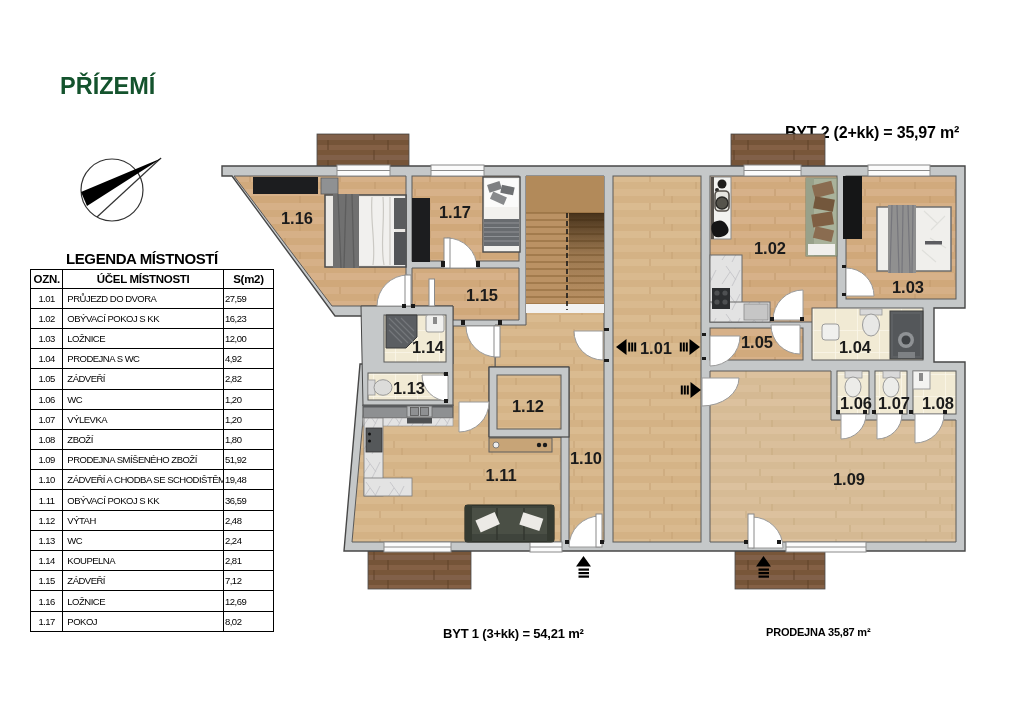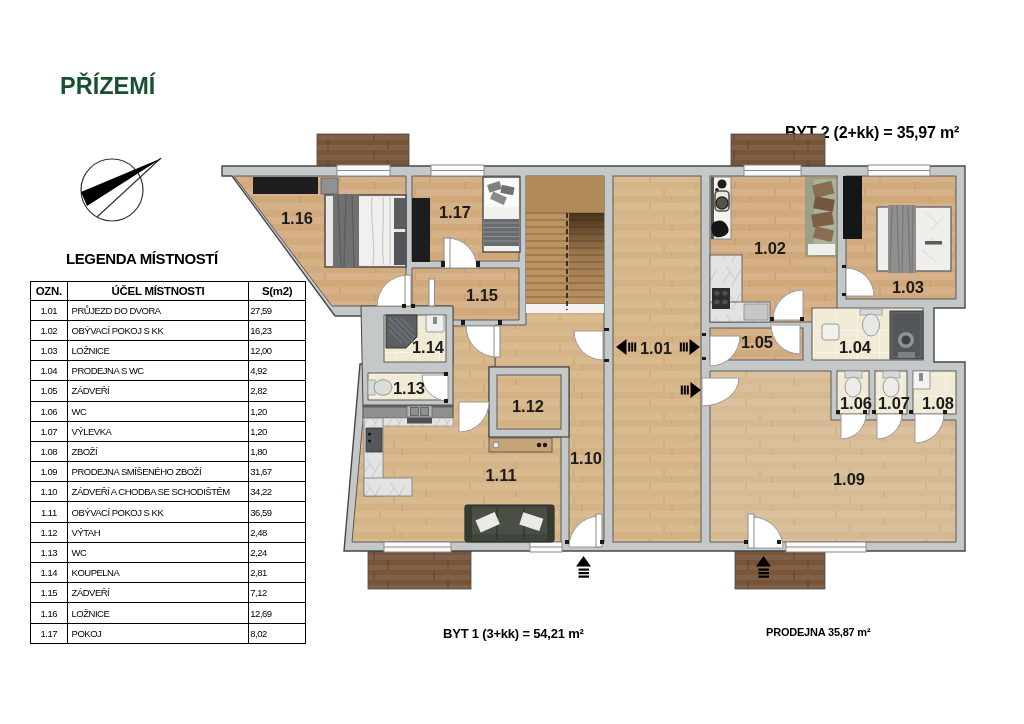--- a/index.html
+++ b/index.html
@@ -3,21 +3,21 @@
 <meta charset="utf-8">
 <style>
   html,body{margin:0;padding:0;background:#ffffff;}
   body{width:1024px;height:724px;position:relative;font-family:"Liberation Sans",sans-serif;overflow:hidden;}
   .abs{position:absolute;}
   #title{left:60px;top:73px;font-size:23.5px;font-weight:bold;color:#14532d;}
   #byt2{left:785px;top:92px;font-size:16px;font-weight:bold;color:#000;letter-spacing:-0.2px;margin-top:32px;}
   #legendtitle{left:66px;top:250px;font-size:15px;font-weight:bold;color:#000;letter-spacing:-0.4px;}
   #byt1{left:443px;top:626px;font-size:13px;font-weight:bold;color:#000;letter-spacing:-0.2px;}
   #prodejna{left:766px;top:626px;font-size:11px;font-weight:bold;color:#000;letter-spacing:-0.2px;}
-  table#legend{border-collapse:collapse;position:absolute;left:30px;top:281px;table-layout:fixed;width:276px;}
+  table#legend{border-collapse:collapse;position:absolute;left:30px;top:269px;table-layout:fixed;width:244px;}
   #legend th,#legend td{border:1.6px solid #000;color:#000;overflow:hidden;white-space:nowrap;}
   #legend th{font-size:11.5px;height:17.6px;padding:0 1px;letter-spacing:-0.3px;}
   #legend td{font-size:9.5px;font-weight:normal;height:19.2px;padding:0 1px;letter-spacing:-0.5px;}
   #legend td.c1{width:28px;text-align:center;}
   #legend td.c2{width:151px;text-align:left;padding-left:4px;}
   #legend td.c3{width:45px;text-align:left;}
 </style>
 </head>
 <body>
 
@@ -76,26 +76,26 @@
         <td class="c3">1,20</td>
       </tr>
   <tr>
         <td class="c1">1.08</td>
         <td class="c2">ZBOŽÍ</td>
         <td class="c3">1,80</td>
       </tr>
   <tr>
         <td class="c1">1.09</td>
         <td class="c2">PRODEJNA SMÍŠENÉHO ZBOŽÍ</td>
-        <td class="c3">31,67</td>
+        <td class="c3">51,92</td>
       </tr>
   <tr>
         <td class="c1">1.10</td>
         <td class="c2">ZÁDVEŘÍ A CHODBA SE SCHODIŠTĚM</td>
-        <td class="c3">34,22</td>
+        <td class="c3">19,48</td>
       </tr>
   <tr>
         <td class="c1">1.11</td>
         <td class="c2">OBÝVACÍ POKOJ S KK</td>
         <td class="c3">36,59</td>
       </tr>
   <tr>
         <td class="c1">1.12</td>
         <td class="c2">VÝTAH</td>
         <td class="c3">2,48</td>

